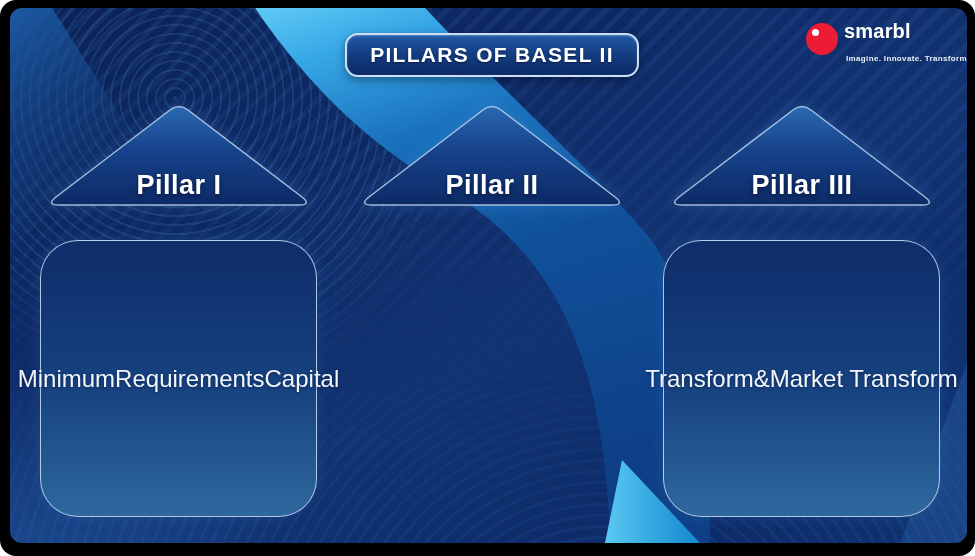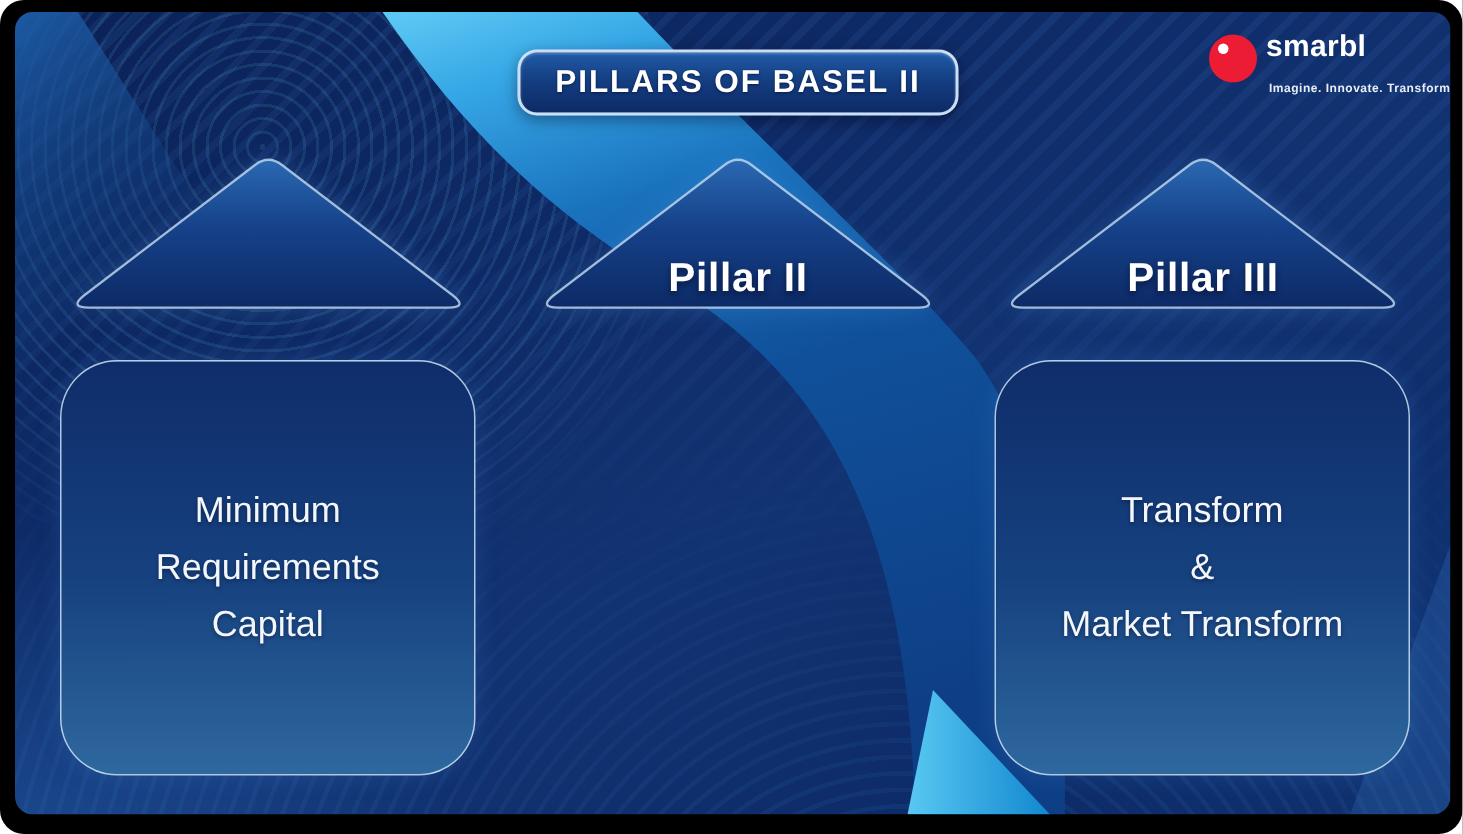--- a/index.html
+++ b/index.html
@@ -69,21 +69,21 @@
   .roof svg{display:block;width:278px;height:118px;filter:drop-shadow(0 0 8px rgba(80,150,225,0.25));}
   .roof-label{
     position:absolute;left:0;right:0;bottom:14px;text-align:center;color:#fff;
     font-size:27px;font-weight:800;letter-spacing:0.5px;text-shadow:0 2px 4px rgba(0,0,25,0.5);
   }
   .body-box{
     width:275px;height:275px;border-radius:38px;
     border:1.5px solid rgba(205,226,246,0.85);
     background:linear-gradient(180deg,#0f2d6a 0%,#16417f 52%,#2e689e 100%);
     box-shadow:0 0 16px rgba(80,150,225,0.18);
-    display:flex;flex-direction:column;align-items:center;justify-content:center;
+    display:flex;flex-direction:row;align-items:center;justify-content:center;
   }
   .body-line{
     color:#f3f7fc;font-size:24px;font-weight:500;line-height:38px;text-align:center;white-space:nowrap;
     text-shadow:0 1px 3px rgba(0,0,25,0.4);
   }
 </style>
 </head>
 <body>
 
 <div class="stage">
@@ -132,20 +132,21 @@
       </span>
       <span class="logo-brand">smarbl</span>
       <span class="logo-tagline">Imagine. Innovate. Transform.</span>
     </div>
 
     <div class="pillar p1">
       <div class="roof">
         <svg viewBox="0 0 278 118">
           <path d="M 130,13 L 16,100 Q 6,108 19,108 L 259,108 Q 272,108 262,100 L 148,13 Q 139,6 130,13 Z" fill="url(#roofGrad)" stroke="rgba(198,220,243,0.8)" stroke-width="1.5"></path>
         </svg>
+        <div class="roof-label">Pillar I</div>
       </div>
       <div class="body-box">
         <span class="body-line">Minimum</span>
         <span class="body-line">Requirements</span>
         <span class="body-line">Capital</span>
       </div>
     </div>
 
     <div class="pillar p2">
       <div class="roof">

